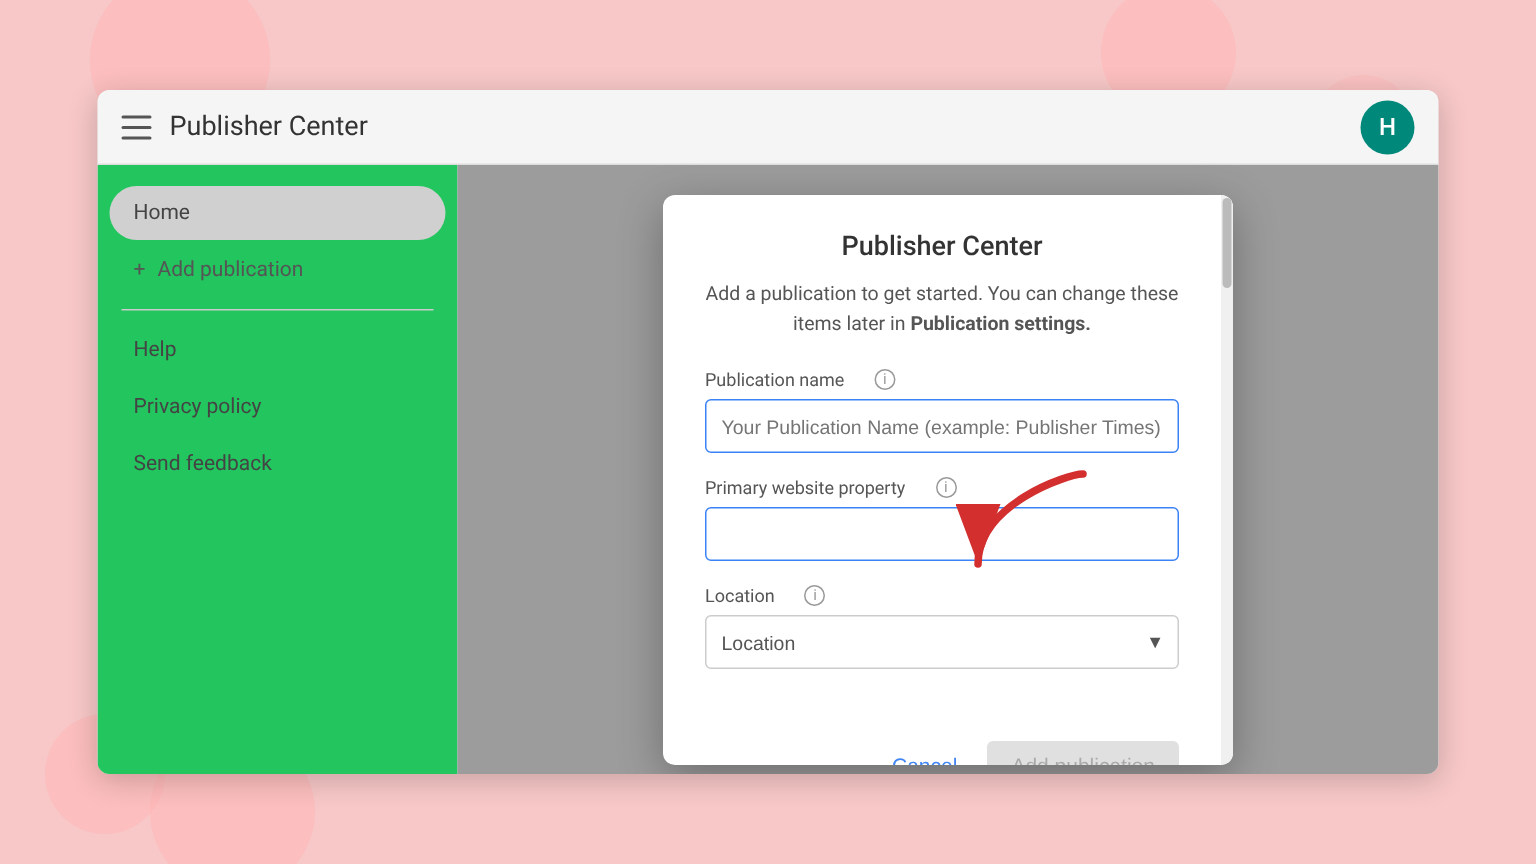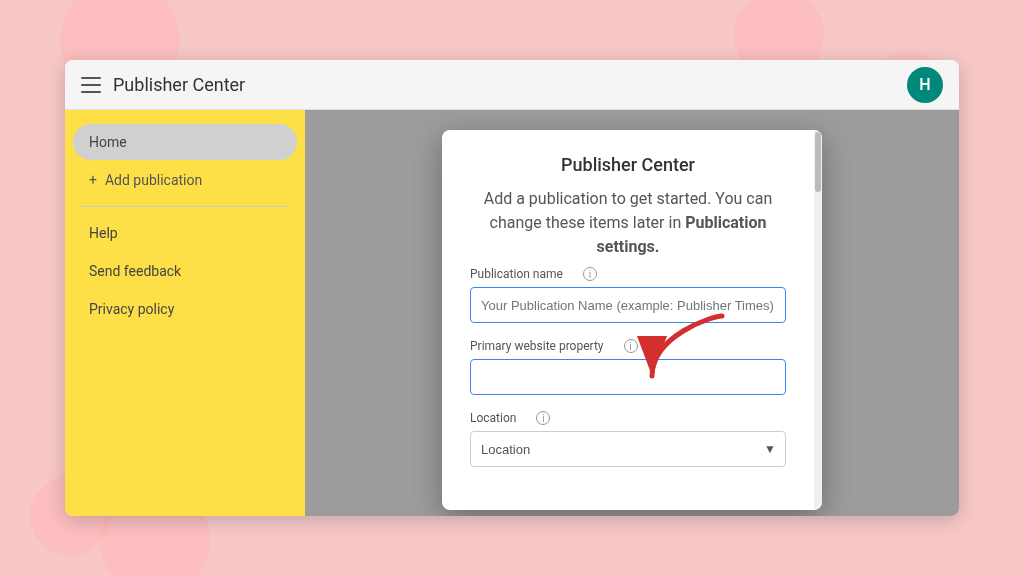--- a/index.html
+++ b/index.html
@@ -86,21 +86,21 @@
 
     
     .app-body {
       display: flex;
       height: calc(100% - 50px);
     }
 
     
     .sidebar {
       width: 240px;
-      background: #fde047;
+      background: #22c55e;
       padding: 12px 0;
       flex-shrink: 0;
     }
 
     .sidebar-item {
       padding: 10px 16px;
       cursor: pointer;
       font-size: 14px;
       color: #444;
       display: flex;
@@ -186,23 +186,23 @@
     .modal-title {
       text-align: center;
       font-size: 18px;
       font-weight: 500;
       color: #333;
       margin-bottom: 12px;
     }
 
     .modal-description {
       text-align: center;
-      font-size: 16px;
+      font-size: 13px;
       color: #555;
-      margin-bottom: 8px;
+      margin-bottom: 20px;
       line-height: 1.5;
     }
 
     .modal-description strong {
       font-weight: 700;
     }
 
     .form-group {
       margin-bottom: 16px;
     }
@@ -329,24 +329,24 @@
       <div class="sidebar-item add-pub">
         <span>+</span>
         <span>Add publication</span>
       </div>
       <div class="sidebar-divider"></div>
       <div class="sidebar-bottom">
         <div class="sidebar-item">
           <span>Help</span>
         </div>
         <div class="sidebar-item">
-          <span>Send feedback</span>
+          <span>Privacy policy</span>
         </div>
         <div class="sidebar-item">
-          <span>Privacy policy</span>
+          <span>Send feedback</span>
         </div>
       </div>
     </div>
 
     <div class="main-content">
 
       <div class="modal-overlay">
         <div class="modal">
           <div class="modal-scrollbar">
             <div class="modal-scrollbar-thumb"></div>

